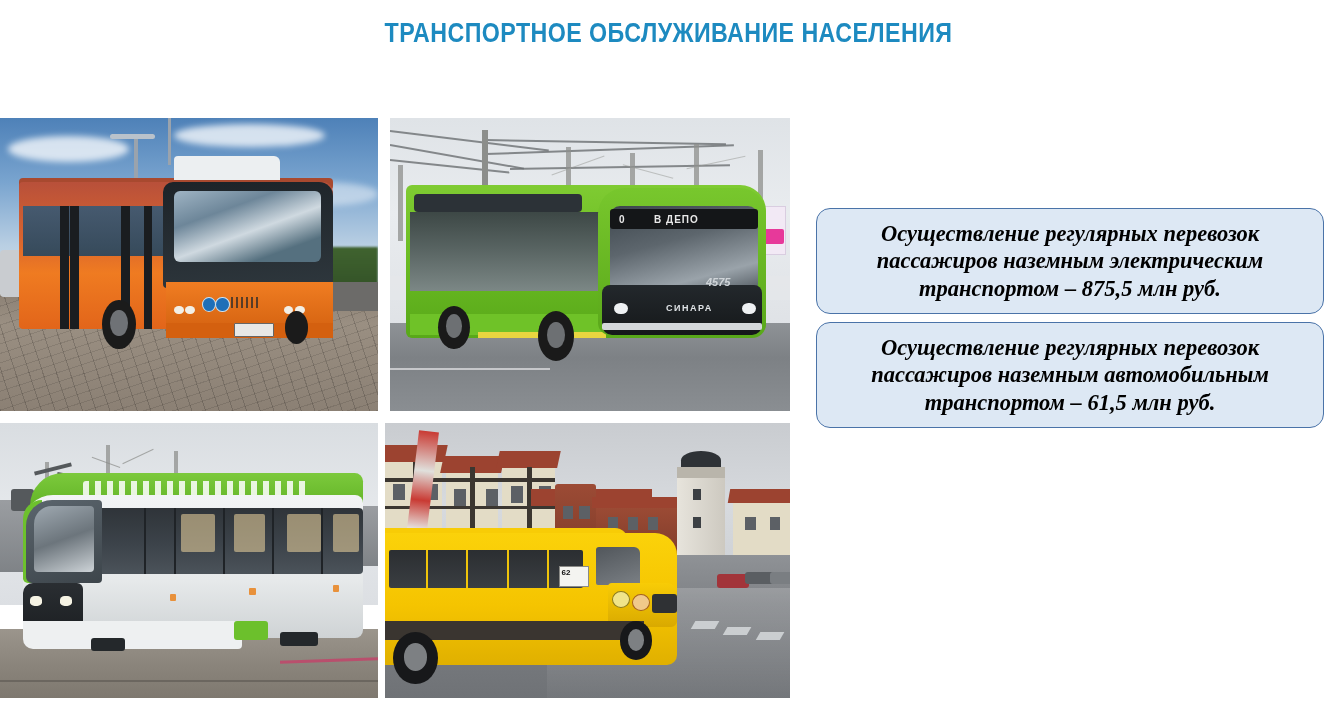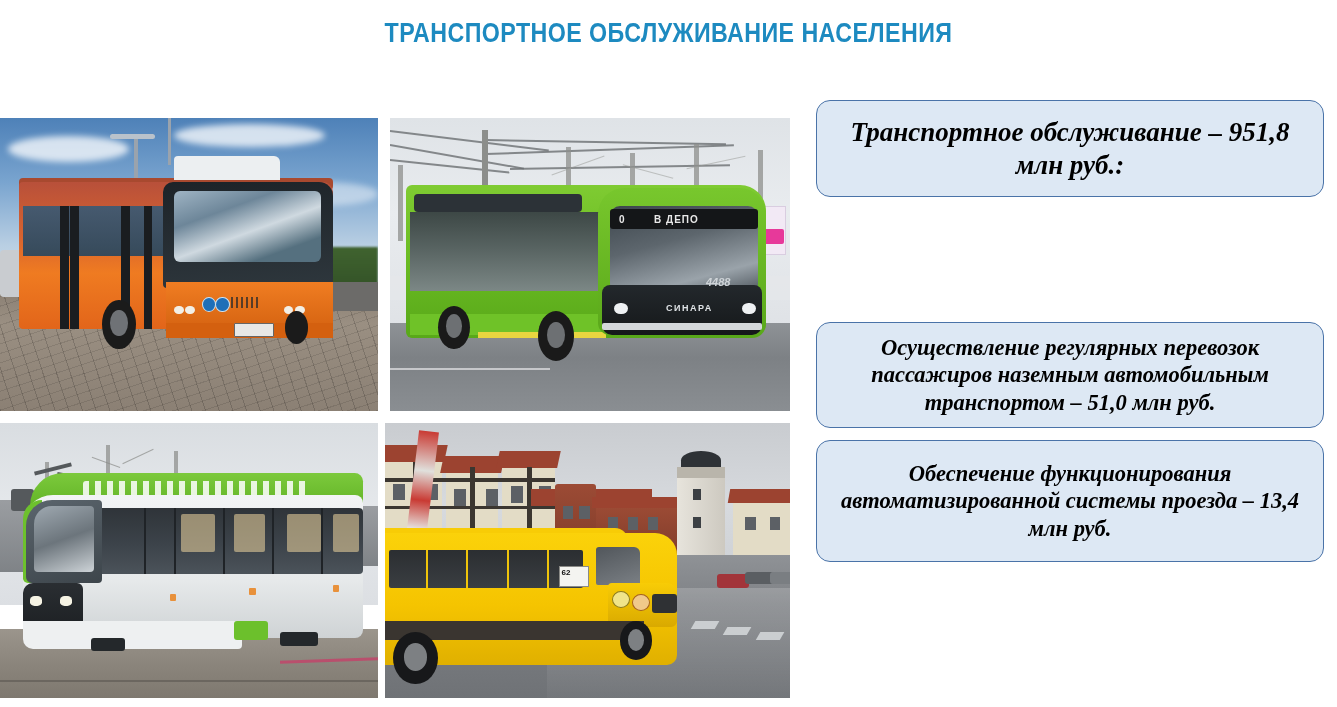--- a/index.html
+++ b/index.html
@@ -307,21 +307,21 @@
       <div class="p2-front"></div>
       <div class="p2-wshield"></div>
       <div class="p2-led">
         <span class="p2-ledroute">0</span>
         <span class="p2-leddest">В ДЕПО</span>
       </div>
       <div class="p2-mask"></div>
       <div class="p2-chrome"></div>
       <div class="p2-head" style="left:56%;top:63%;"></div>
       <div class="p2-head" style="left:88%;top:63%;"></div>
-      <div class="p2-num">4488</div>
+      <div class="p2-num">4575</div>
       <div class="p2-brand">СИНАРА</div>
       <div class="p2-wheel" style="left:12%;top:64%;width:8%;height:15%;"></div>
       <div class="p2-hub" style="left:14%;top:67%;width:4%;height:8%;"></div>
       <div class="p2-wheel" style="left:37%;top:66%;width:9%;height:17%;"></div>
       <div class="p2-hub" style="left:39.3%;top:69.5%;width:4.4%;height:9%;"></div>
     </div>
   </div>
 
   <div class="photo" id="photo-tram">
     <div class="scene">
@@ -441,16 +441,15 @@
       <div class="p4-wheel" style="left:2%;top:76%;width:11%;height:19%;"></div>
       <div class="p4-hub" style="left:4.6%;top:80%;width:5.8%;height:10%;"></div>
       <div class="p4-wheel" style="left:58%;top:72%;width:8%;height:14%;"></div>
       <div class="p4-hub" style="left:60%;top:75%;width:4%;height:8%;"></div>
     </div>
   </div>
 
 </div>
 
 <div id="callout-column">
-  <div class="callout" id="callout-0">Транспортное обслуживание – 951,8 млн руб.:</div>
-  <div class="callout" id="callout-2">Осуществление регулярных перевозок пассажиров наземным автомобильным транспортом – 51,0 млн руб.</div>
-  <div class="callout" id="callout-3">Обеспечение функционирования автоматизированной системы проезда – 13,4 млн руб.</div>
+  <div class="callout" id="callout-1">Осуществление регулярных перевозок пассажиров наземным электрическим транспортом – 875,5 млн руб.</div>
+  <div class="callout" id="callout-2">Осуществление регулярных перевозок пассажиров наземным автомобильным транспортом – 61,5 млн руб.</div>
 </div>
 
 </body></html>

